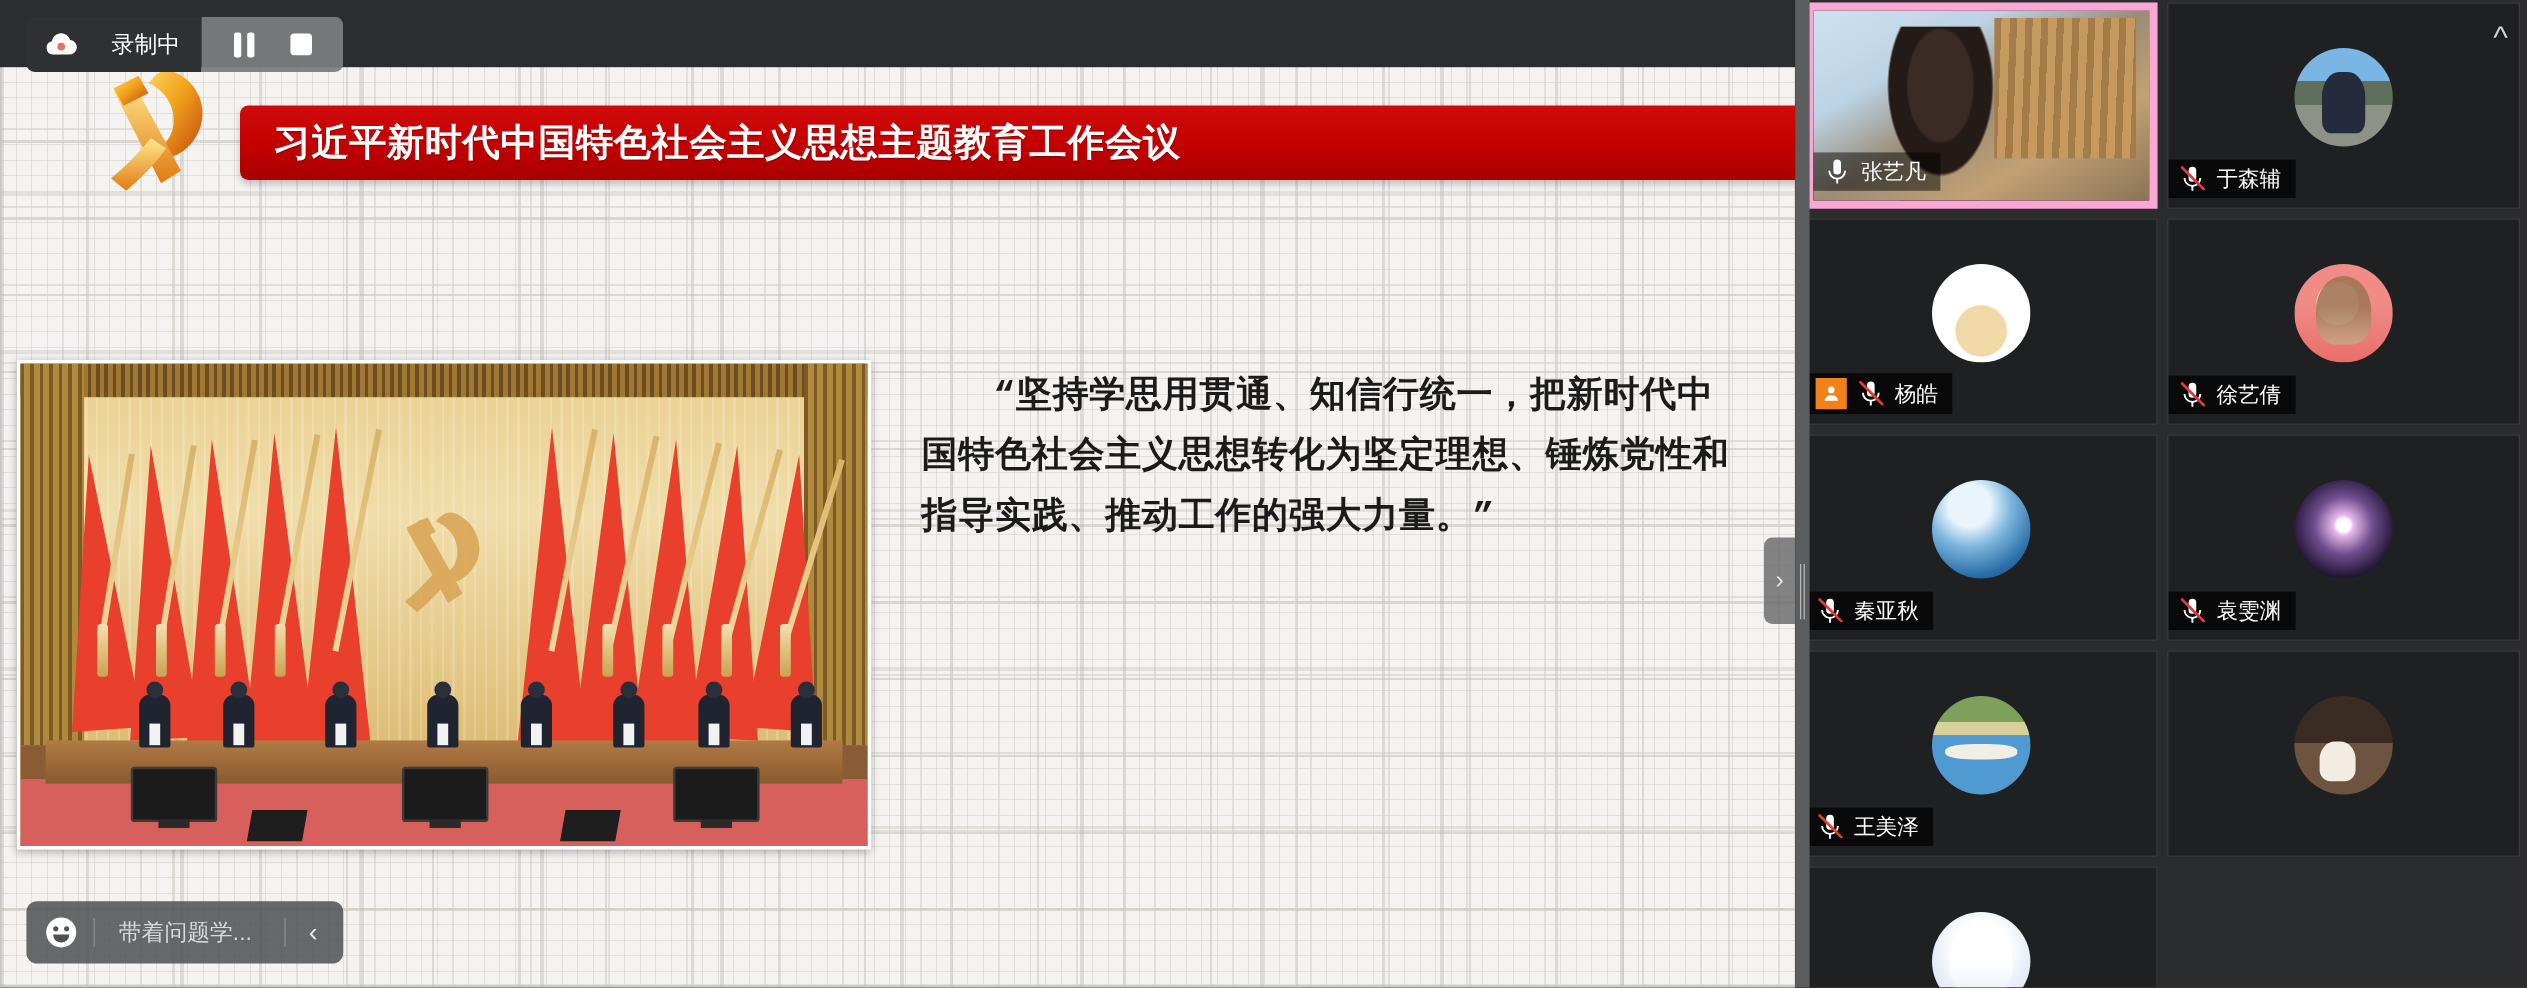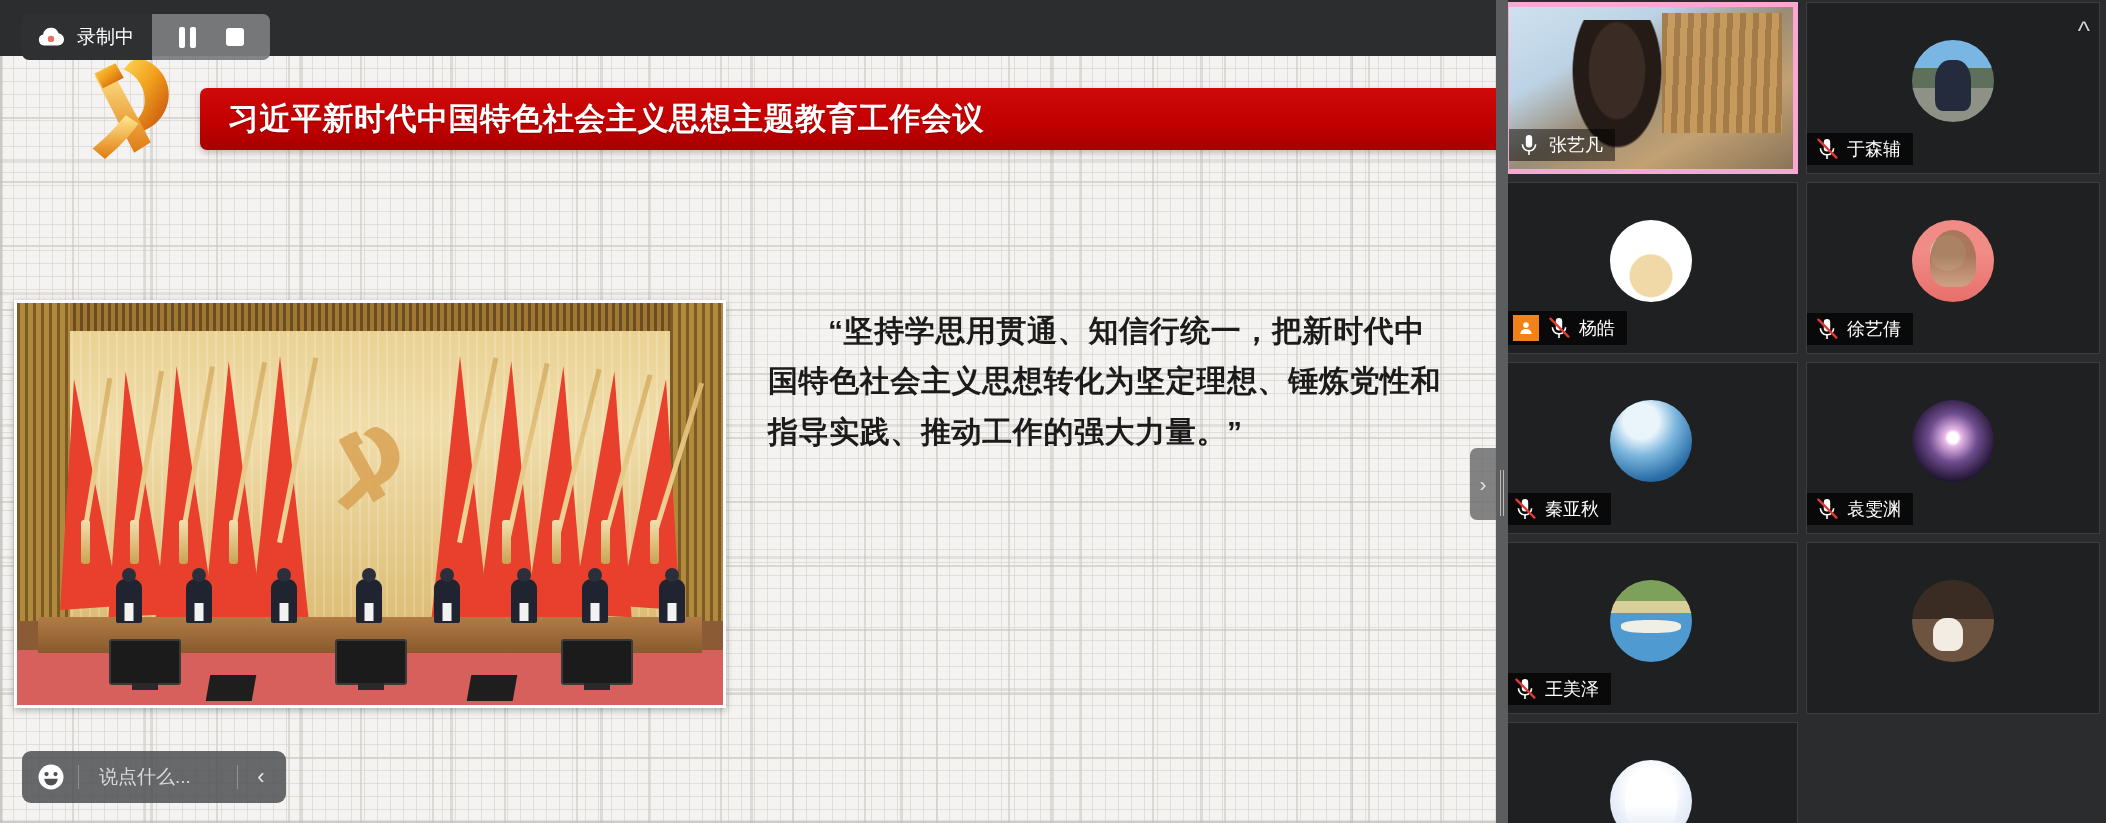--- a/index.html
+++ b/index.html
@@ -179,21 +179,21 @@
     padding: 6px 44px 0 42px;
     color: #1b1b1b;
   }
   .quote-p {
     font-size: 30px;
     line-height: 1.68;
     text-indent: 2em;
     font-weight: 600;
     letter-spacing: .6px;
     margin-bottom: 30px;
-    font-family: Liberation Sans, sans-serif;
+    font-family: Liberation Mono, monospace;
   }
 
   
   .composer {
     position: absolute; left: 22px; bottom: 20px;
     height: 52px;
     background: rgba(78,80,84,.86);
     border-radius: 9px;
     display: flex; align-items: center;
     padding: 0 6px;
@@ -231,21 +231,21 @@
   .rec-bar {
     position: absolute; left: 22px; top: 14px;
     height: 46px;
     display: flex; align-items: stretch;
     border-radius: 7px; overflow: hidden;
     z-index: 9;
   }
   .rec-left {
     background: #2e3032;
     display: flex; align-items: center;
-    padding: 0 18px 0 14px; gap: 11px;
+    padding: 0 18px 0 14px; gap: 27px;
   }
   .rec-label { color: #fff; font-size: 19px; white-space: nowrap; }
   .rec-right {
     background: rgba(122,124,126,.94);
     display: flex; align-items: center; gap: 6px;
     padding: 0 14px;
   }
   .rec-btn {
     width: 42px; height: 42px;
     display: flex; align-items: center; justify-content: center;
@@ -273,21 +273,21 @@
     gap: 8px;
     overflow: hidden;
   }
   .tile {
     position: relative;
     background: #1f2021;
     border: 1px solid #3b3d3e;
     overflow: hidden;
     cursor: pointer;
   }
-  .tile.active { border: 5px solid #f9a8d4; background: #000; }
+  .tile.active { border: 7px solid #f9a8d4; background: #000; }
 
   .tile-video {
     position: absolute; inset: 0;
     background: linear-gradient(150deg,#cfe1ef 0%, #bcd3e5 28%, #9a8c77 50%, #c2a173 72%, #8a7457 100%);
   }
   .tile-video::before {
     content:""; position:absolute; right: 4%; top: 4%;
     width: 42%; height: 74%;
     background: repeating-linear-gradient(92deg,#a37a45 0 6px,#c79a5c 6px 13px);
     opacity: .95;
@@ -454,21 +454,21 @@
     <div class="composer">
       <div class="emoji-btn">
         <svg width="30" height="30" viewBox="0 0 24 24">
           <circle cx="12" cy="12" r="10" fill="#fff"></circle>
           <circle cx="8.4" cy="9.6" r="1.7" fill="#4e5054"></circle>
           <circle cx="15.6" cy="9.6" r="1.7" fill="#4e5054"></circle>
           <path d="M6.6 13.4h10.8a5.4 5.4 0 0 1-10.8 0z" fill="#4e5054"></path>
         </svg>
       </div>
       <div class="divider"></div>
-      <div class="composer-placeholder">说点什么...</div>
+      <div class="composer-placeholder">带着问题学...</div>
       <div class="divider"></div>
       <div class="collapse-chat">‹</div>
     </div>
 
     <div class="panel-handle">
       <span>›</span>
     </div>
   </div>
 
   <div class="drag-handle">

